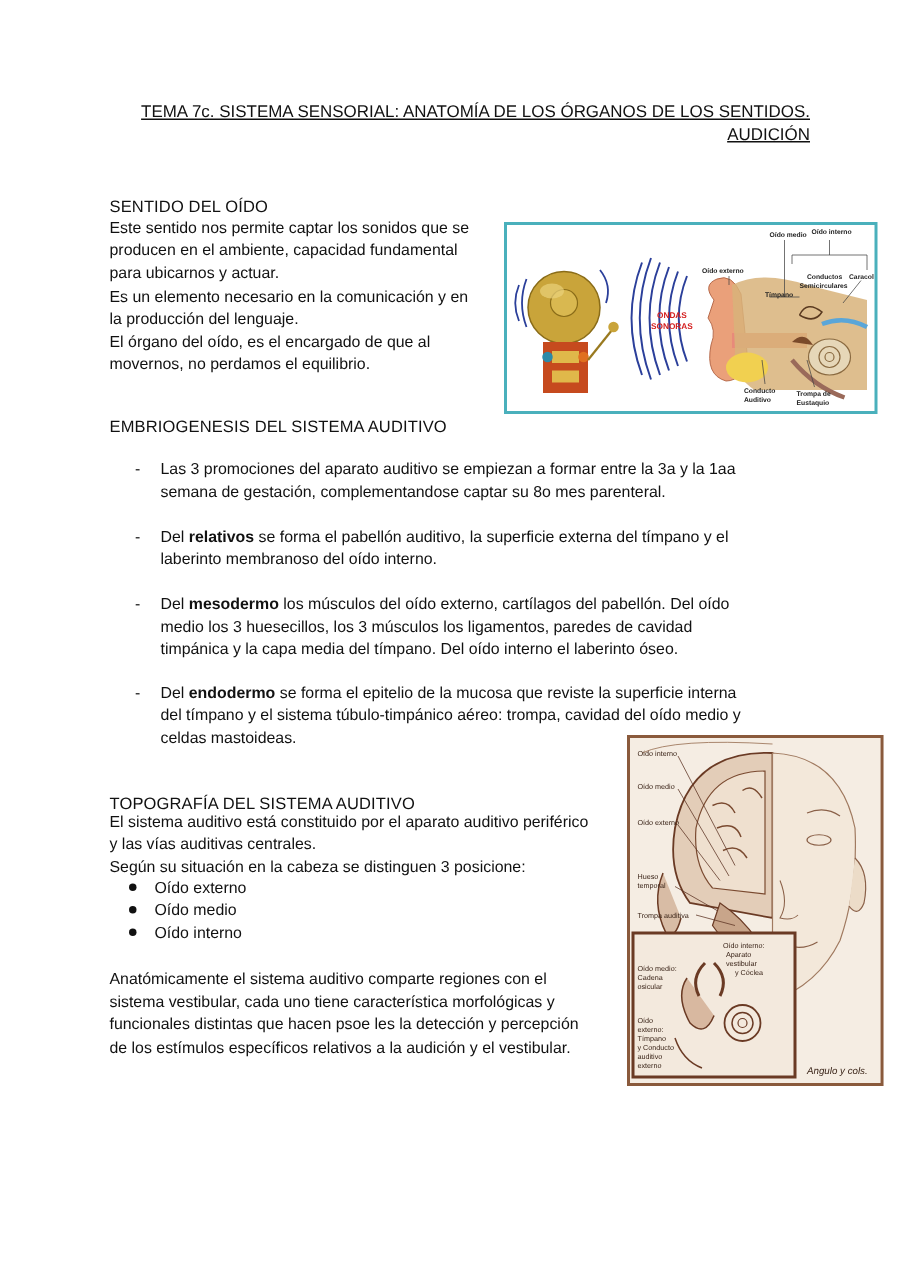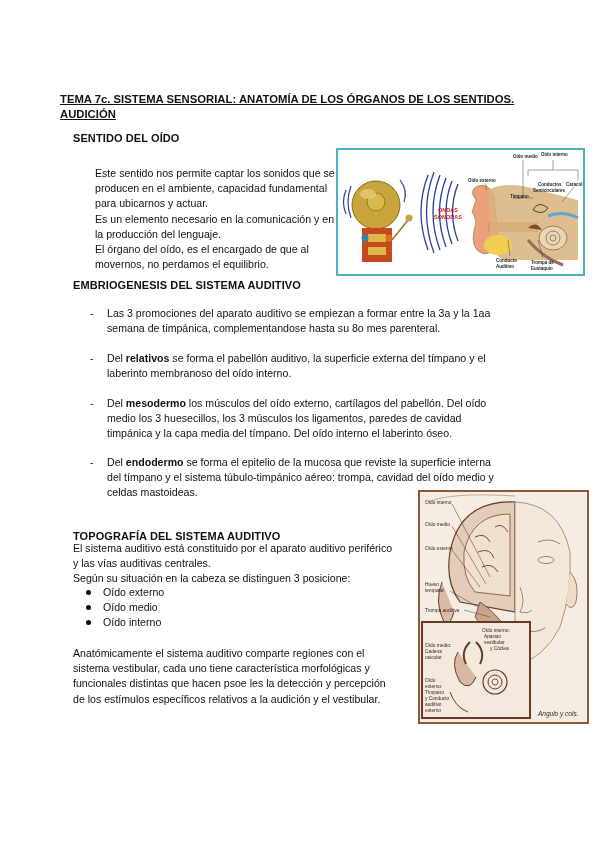--- a/index.html
+++ b/index.html
@@ -1,20 +1,20 @@
 <!DOCTYPE html>
 <html><head>
 <meta charset="utf-8">
 <style>
   html, body { margin: 0; padding: 0; background: #ffffff; }
   body { width: 600px; height: 848px; position: relative; overflow: hidden;
          font-family: "Liberation Sans", sans-serif; color: #111; }
-  .title { position: absolute; left: 60px; top: 68px; width: 480px; text-align: left;
-           font-weight: bold; font-size: 11.3px; line-height: 15px; text-decoration: underline; margin-top: 24px; }
-  .h { position: absolute; left: 73px; font-weight: bold; font-size: 11px; letter-spacing: 0.1px; }
+  .title { position: absolute; left: 60px; top: 68px; width: 480px; text-align: right;
+           font-weight: normal; font-size: 11.3px; line-height: 15px; text-decoration: underline; }
+  .h { position: absolute; left: 73px; font-weight: normal; font-size: 11px; letter-spacing: 0.1px; }
   .p { position: absolute; font-size: 10.6px; line-height: 15.2px; }
   .item { position: absolute; left: 90px; width: 440px; font-size: 10.6px; line-height: 15.2px; }
   .item .dash { position: absolute; left: 0; top: 0; }
   .item .txt { position: absolute; left: 17px; width: 425px; }
   .bul { position: absolute; left: 86px; font-size: 10.6px; line-height: 15px; }
   .bul .dot { display: inline-block; width: 5px; height: 5px; border-radius: 50%; background: #111;
               margin-right: 12px; vertical-align: middle; position: relative; top: -1px; }
   .fig1 { position: absolute; left: 336px; top: 148px; width: 245px; height: 124px;
           border: 2px solid #4ab0bc; background: #fff; overflow: hidden; }
   .fig2 { position: absolute; left: 418px; top: 490px; width: 167px; height: 230px;
@@ -22,21 +22,21 @@
 </style>
 </head>
 <body>
 
 <div class="title">
   <div>TEMA 7c. SISTEMA SENSORIAL: ANATOMÍA DE LOS ÓRGANOS DE LOS SENTIDOS.</div>
   <div>AUDICIÓN</div>
 </div>
 
 <div class="h" style="top:132px;">SENTIDO DEL OÍDO</div>
-<div class="p" style="left:73px; top:166px; width:260px;margin-left:22px;">
+<div class="p" style="left:73px; top:145px; width:260px;">
   <div>Este sentido nos permite captar los sonidos que se</div>
   <div>producen en el ambiente, capacidad fundamental</div>
   <div>para ubicarnos y actuar.</div>
   <div>Es un elemento necesario en la comunicación y en</div>
   <div>la producción del lenguaje.</div>
   <div>El órgano del oído, es el encargado de que al</div>
   <div>movernos, no perdamos el equilibrio.</div>
 </div>
 
 <div class="fig1">
@@ -109,21 +109,21 @@
     </g>
   </svg>
 </div>
 
 <div class="h" style="top:279px;">EMBRIOGENESIS DEL SISTEMA AUDITIVO</div>
 
 <div class="item" style="top:306px;">
   <span class="dash">-</span>
   <div class="txt">
     <div>Las 3 promociones del aparato auditivo se empiezan a formar entre la 3a y la 1aa</div>
-    <div>semana de timpánica, complementandose hasta su 8o mes parenteral.</div>
+    <div>semana de gestación, complementandose captar su 8o mes parenteral.</div>
   </div>
 </div>
 
 <div class="item" style="top:351px;">
   <span class="dash">-</span>
   <div class="txt">
     <div><span>Del </span><b>relativos</b><span> se forma el pabellón auditivo, la superficie externa del tímpano y el</span></div>
     <div>laberinto membranoso del oído interno.</div>
   </div>
 </div>

